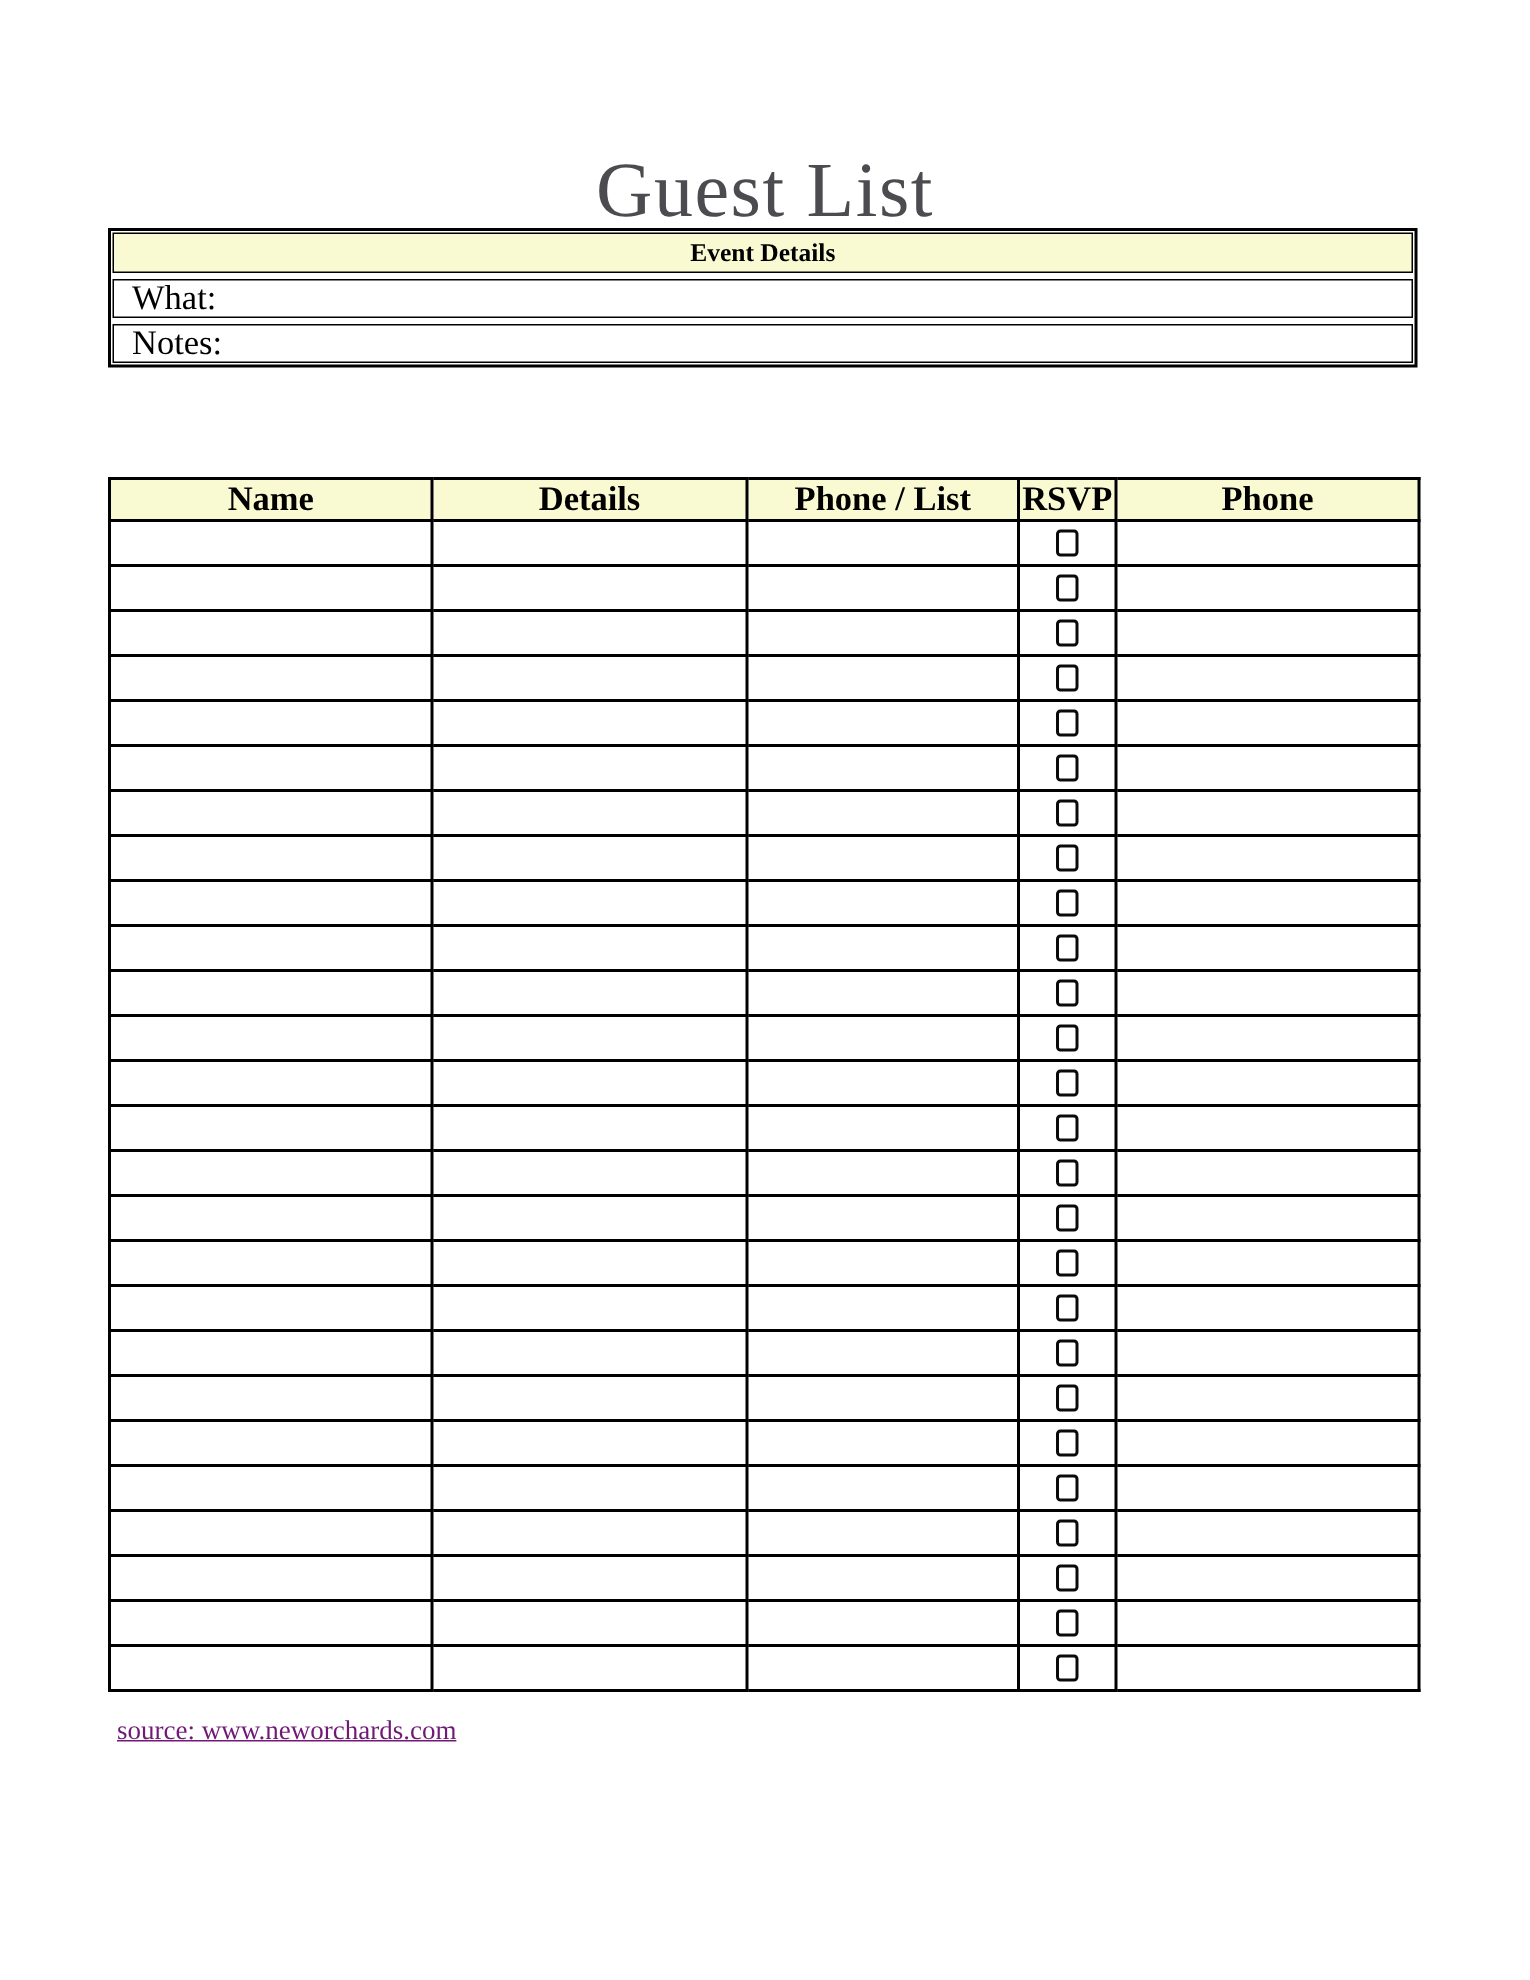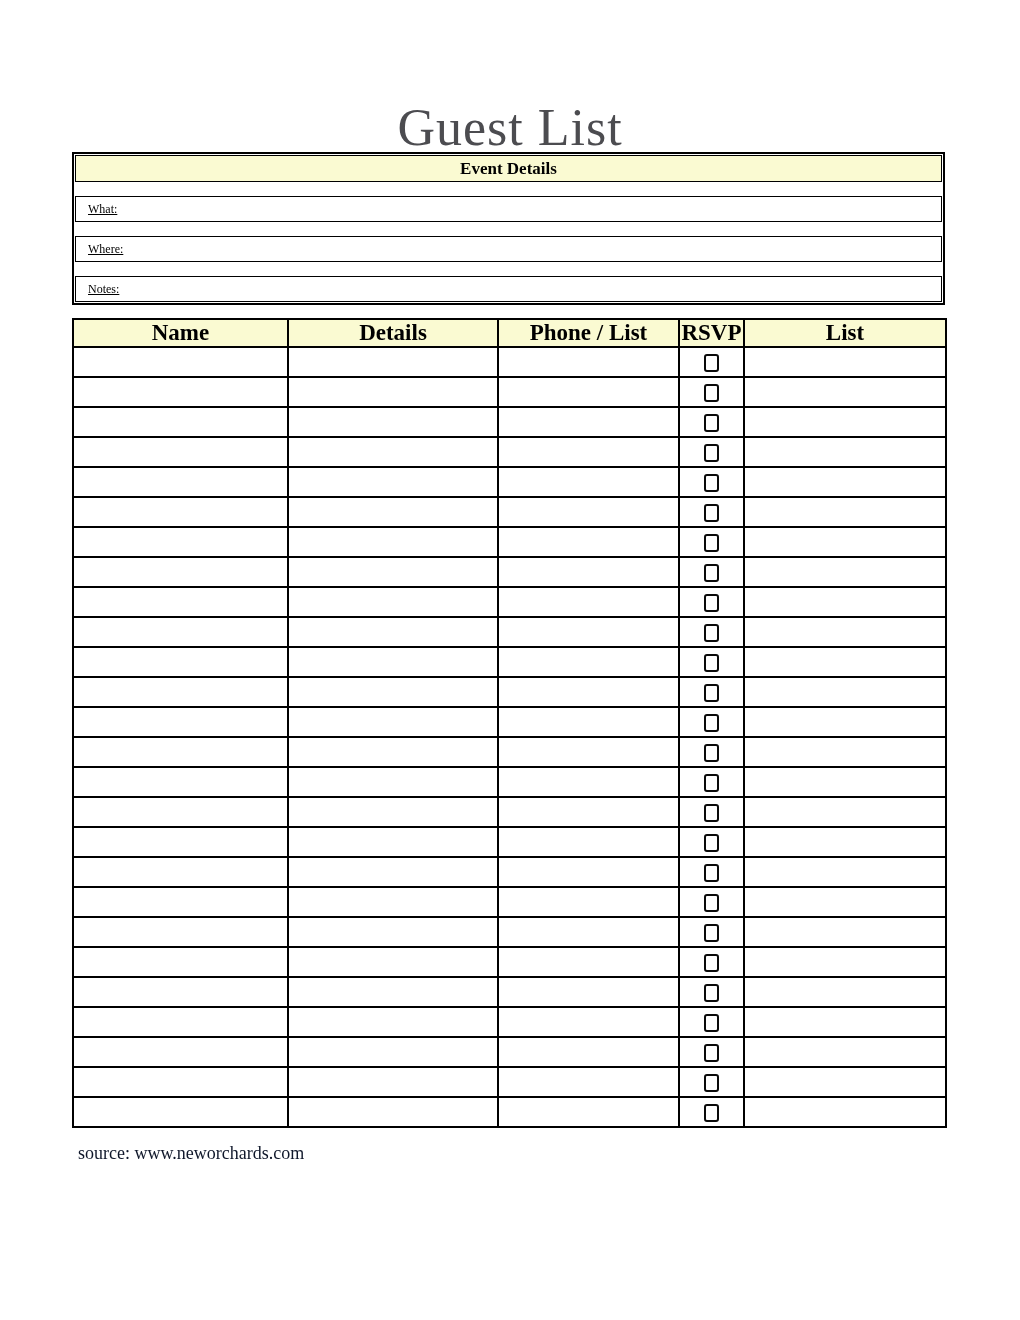--- a/index.html
+++ b/index.html
@@ -51,24 +51,23 @@
     text-align: center;
     font-weight: bold;
     font-size: 17px;
   }
   .event-details .ed-row {
     box-sizing: border-box;
     border: 1px solid #000000;
     background: #ffffff;
     height: 26px;
     line-height: 24px;
-    margin-top: 14px;
+    margin-top: 4px;
     padding-left: 12px;
-    font-size: 12px;
-    text-decoration: underline;
+    font-size: 23px;
   }
 
   
   .guest-table {
     position: absolute;
     left: 72px;
     top: 318px;
     width: 873px;
     border-collapse: collapse;
     table-layout: fixed;
@@ -105,53 +104,53 @@
     vertical-align: middle;
     background: #ffffff;
   }
 
   
   .source-link {
     position: absolute;
     left: 78px;
     top: 1143px;
     font-size: 18px;
-    color: #0f172a;
+    color: #701a75;
+    text-decoration: underline;
     cursor: pointer;
   }
 </style>
 </head>
 <body>
 
 <div class="page">
 
   <div class="doc-title">Guest List</div>
 
   <div class="event-details">
     <div class="ed-header">Event Details</div>
     <div class="ed-row">What:</div>
-    <div class="ed-row">Where:</div>
     <div class="ed-row">Notes:</div>
   </div>
 
   <table class="guest-table">
     <colgroup>
       <col style="width:215px">
       <col style="width:210px">
       <col style="width:181px">
       <col style="width:65px">
       <col style="width:202px">
     </colgroup>
     <thead>
       <tr>
         <th>Name</th>
         <th>Details</th>
         <th>Phone / List</th>
         <th>RSVP</th>
-        <th>List</th>
+        <th>Phone</th>
       </tr>
     </thead>
     <tbody>
         <tr>
           <td></td>
           <td></td>
           <td></td>
           <td class="rsvp-cell"><span class="checkbox"></span></td>
           <td></td>
         </tr>

